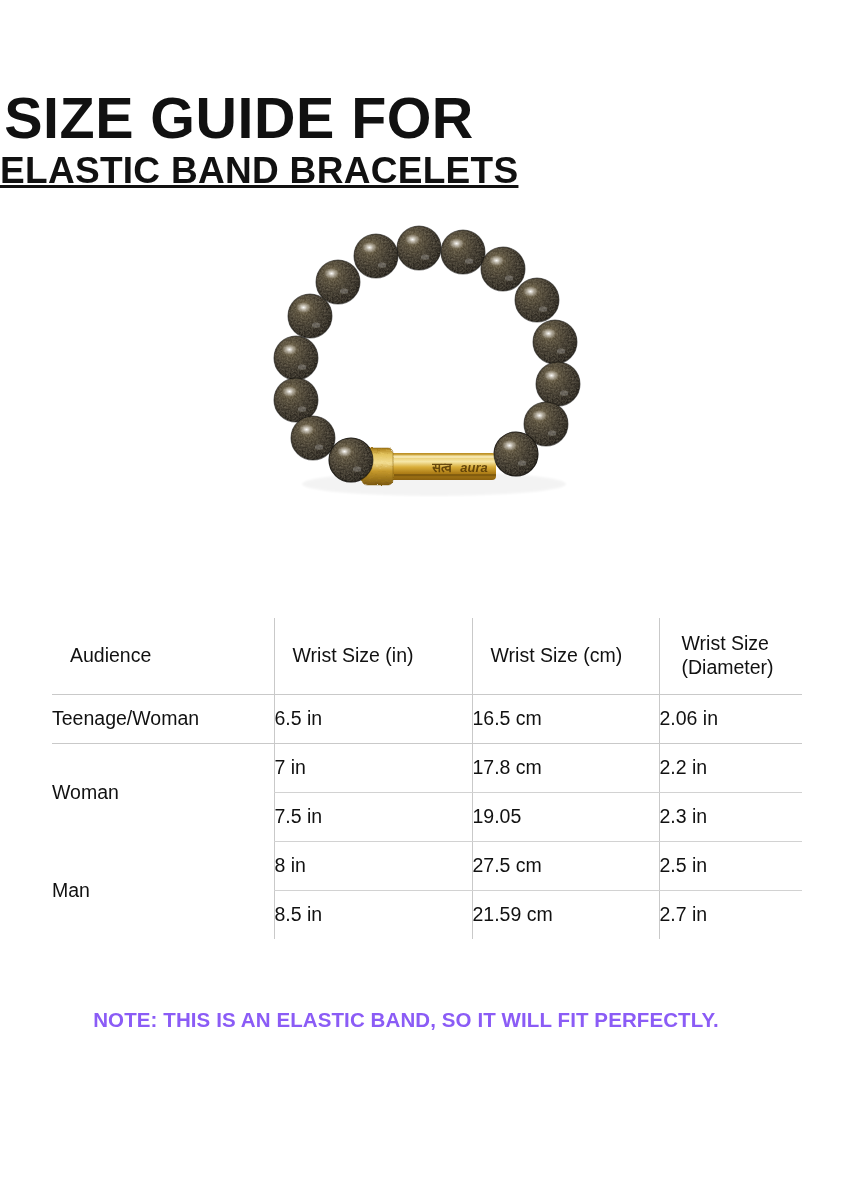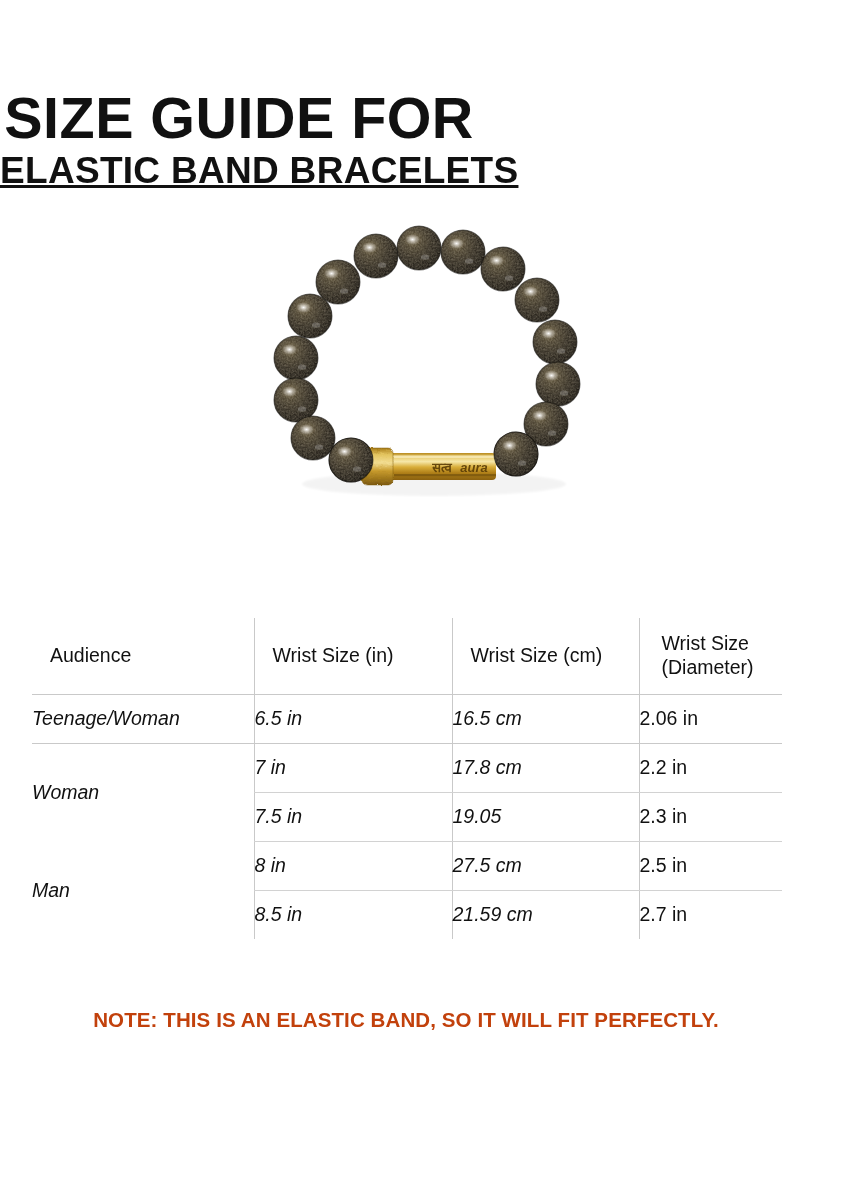--- a/index.html
+++ b/index.html
@@ -57,21 +57,21 @@
     left: 258px;
     top: 5px;
     width: 348px;
     height: 300px;
   }
   .bracelet svg { display: block; width: 348px; height: 300px; }
 
   
   .table-wrap {
     position: absolute;
-    left: 32px;
+    left: 52px;
     top: 618px;
     width: 750px;
   }
   table.size-table {
     width: 750px;
     border-collapse: collapse;
     font-family: "Liberation Sans", sans-serif;
     font-size: 19.5px;
     color: #111111;
   }
@@ -96,21 +96,21 @@
     vertical-align: middle;
     border-bottom: 1.3px solid #c9c9c9;
   }
   .hdr .pad { padding-left: 18px; }
   .hdr .pad4 { padding-left: 22px; margin-left: 16px; }
 
   
   .size-table tbody td {
     height: 49px;
   }
-  .cell-pad { padding-left: 18px; font-style: italic; }
+  .cell-pad { padding-left: 18px; }
   .cell-pad4 { padding-left: 22px; }
 
   
   .vline { border-left: 1.3px solid #c9c9c9; }
 
   
   .rule-full { border-bottom: 1.3px solid #c9c9c9; }
   .rule-part { border-bottom: 1.3px solid #d2d2d2; }
 
   .aud-cell {
@@ -124,21 +124,21 @@
   .note {
     position: absolute;
     top: 1008px;
     left: 0;
     width: 812px;
     text-align: center;
     font-family: "Liberation Sans", sans-serif;
     font-size: 20.5px;
     font-weight: 900;
     letter-spacing: 0.1px;
-    color: #c2410c;
+    color: #8b5cf6;
   }
 </style>
 </head>
 <body>
 
 <div class="title-block">
   <div class="title-line1">SIZE GUIDE FOR</div>
   <div class="title-line2">ELASTIC BAND BRACELETS</div>
 </div>
 

